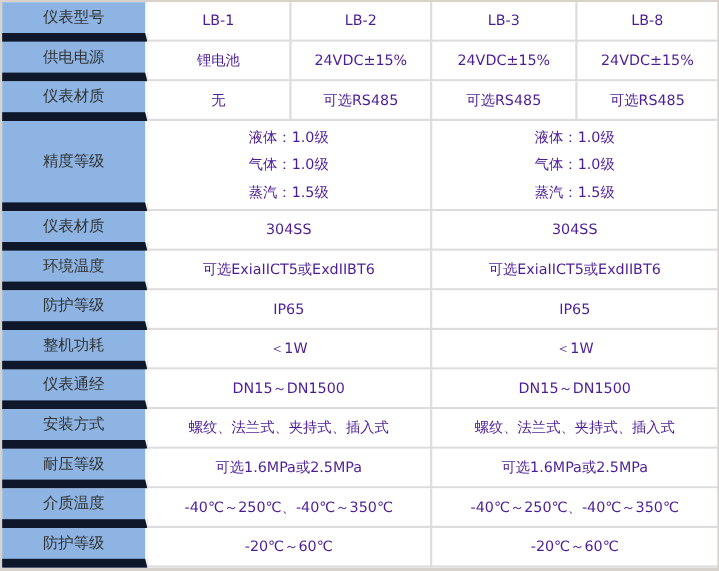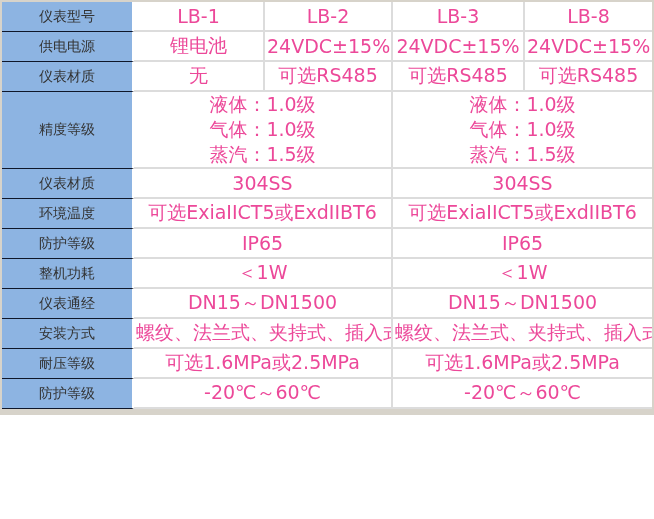--- a/index.html
+++ b/index.html
@@ -32,25 +32,25 @@
   .spec-table th {
     background: #8db4e2;
     color: #333333;
     font-size: 14px;
     font-weight: normal;
     text-align: center;
     vertical-align: middle;
     height: 28px;
     padding: 0 2px;
     border-right: 2px solid #ffffff;
-    border-bottom: 1px solid #0f172a;
+    border-bottom: 8px solid #0f172a;
   }
   .spec-table td {
-    color: #ec4899;
-    font-size: 19px;
+    color: #4c1d95;
+    font-size: 13px;
     text-align: center;
     vertical-align: middle;
     height: 28px;
     padding: 0 2px;
     border-left: 2px solid #dcdcdc;
     border-bottom: 2px solid #dcdcdc;
     background: #ffffff;
     overflow: hidden;
     white-space: nowrap;
   }
@@ -140,18 +140,23 @@
       <th>安装方式</th>
       <td class="first" colspan="2">螺纹、法兰式、夹持式、插入式</td>
       <td colspan="2">螺纹、法兰式、夹持式、插入式</td>
     </tr>
     <tr>
       <th>耐压等级</th>
       <td class="first" colspan="2">可选1.6MPa或2.5MPa</td>
       <td colspan="2">可选1.6MPa或2.5MPa</td>
     </tr>
     <tr>
+      <th>介质温度</th>
+      <td class="first" colspan="2">-40℃～250℃、-40℃～350℃</td>
+      <td colspan="2">-40℃～250℃、-40℃～350℃</td>
+    </tr>
+    <tr>
       <th>防护等级</th>
       <td class="first" colspan="2">-20℃～60℃</td>
       <td colspan="2">-20℃～60℃</td>
     </tr>
   </tbody>
 </table>
 
 </body></html>

